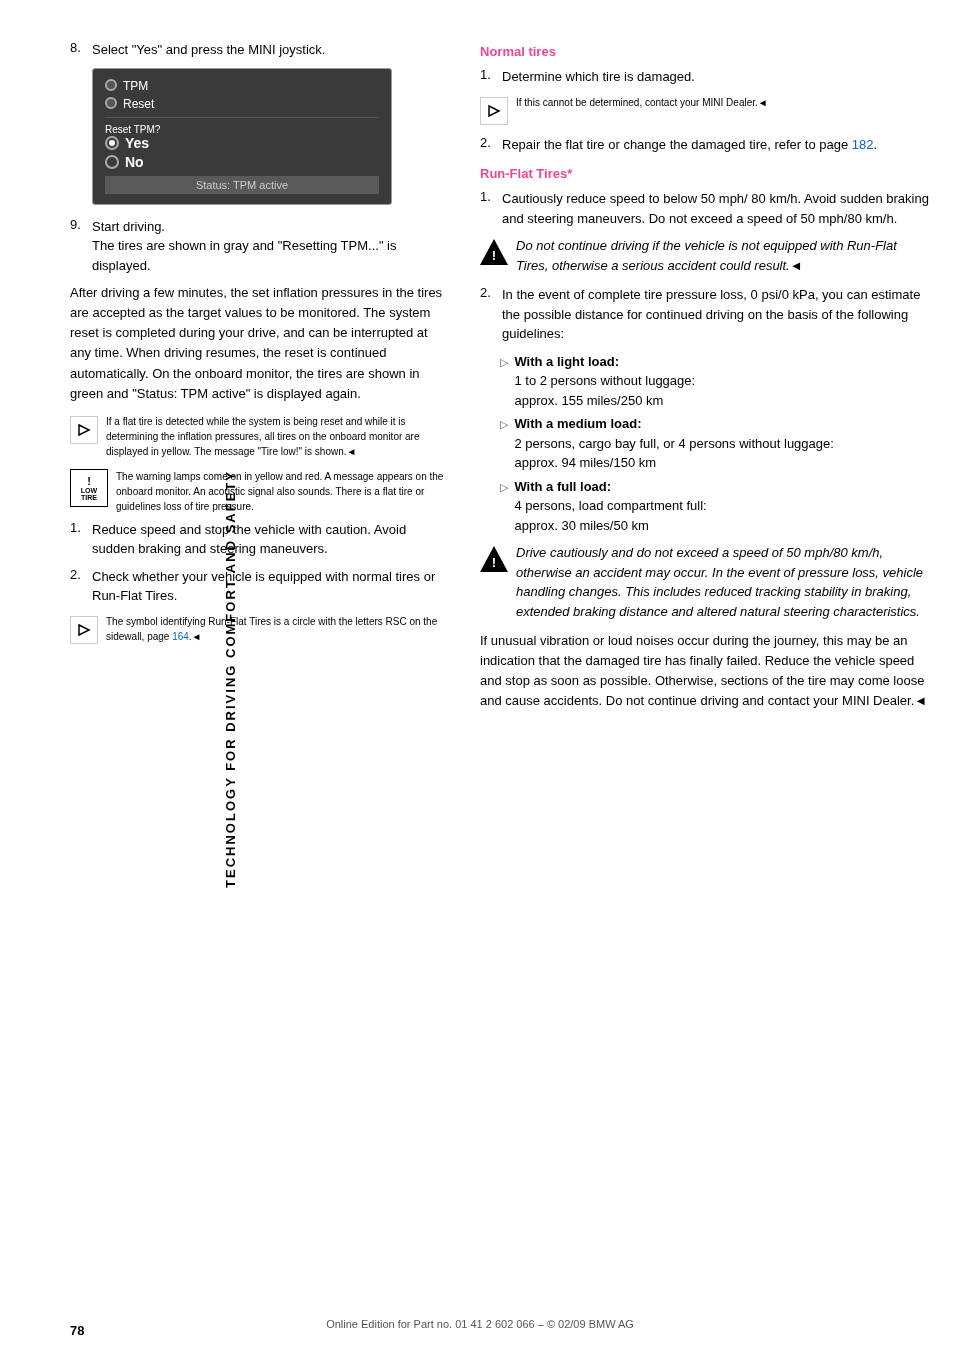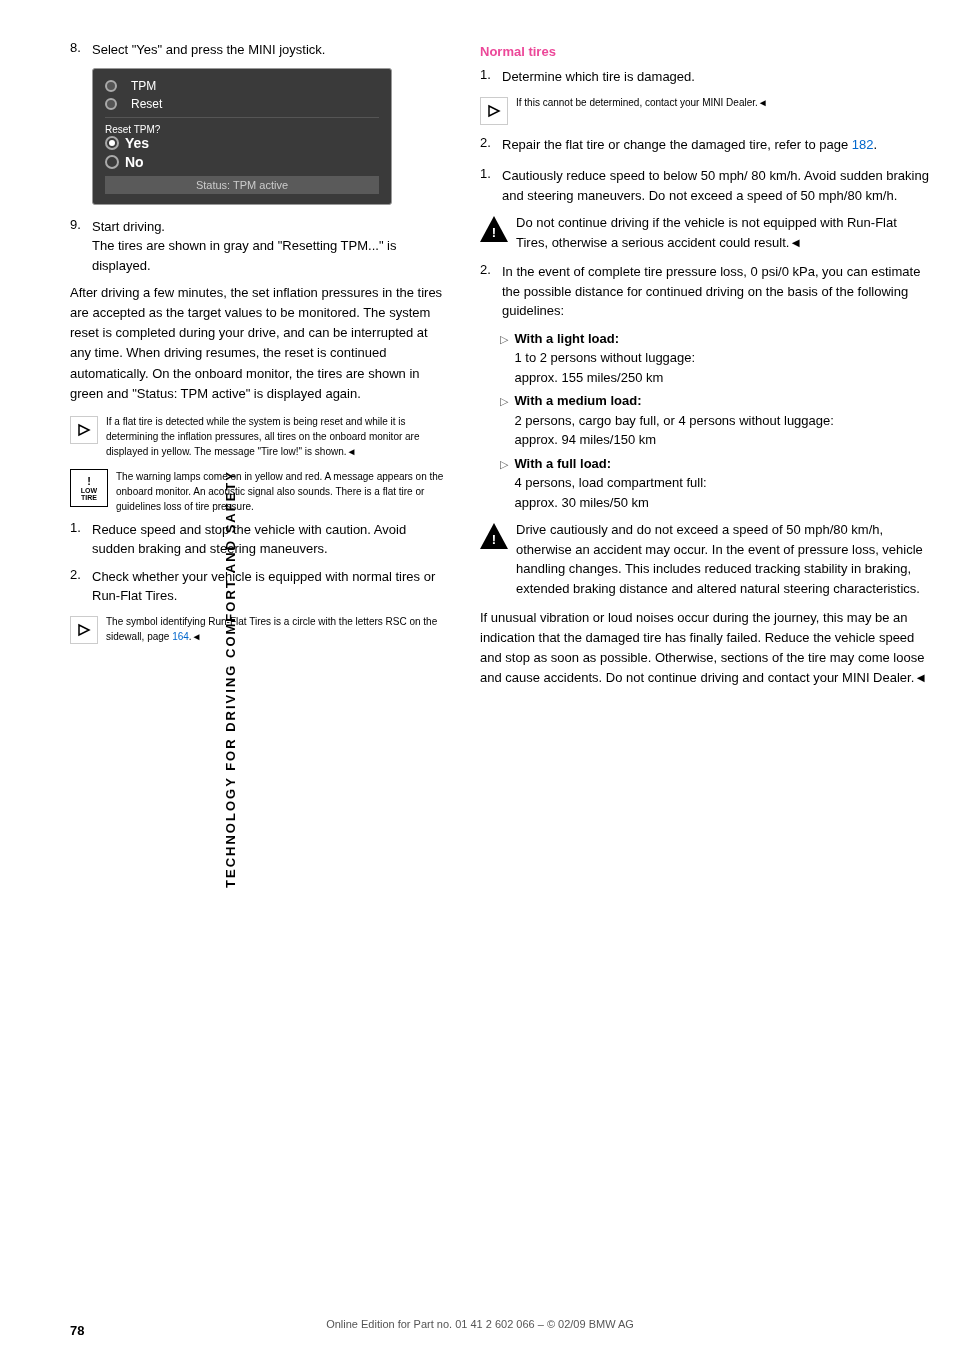--- a/index.html
+++ b/index.html
@@ -79,22 +79,22 @@
       padding: 10px 12px;
       color: #fff;
     }
 
     .screen-top-items {
       margin-bottom: 6px;
     }
 
     .screen-item {
       display: flex;
-      align-items: center;
-      gap: 14px;
+      align-items: flex-start;
+      gap: 6px;
       font-size: 12px;
       margin-bottom: 4px;
     }
 
     .radio-circle {
       width: 12px;
       height: 12px;
       border: 2px solid #aaa;
       border-radius: 50%;
       background: #555;
@@ -195,20 +195,21 @@
       display: flex;
       align-items: center;
       justify-content: center;
       margin-top: 2px;
     }
 
     .warning-text {
       font-size: 13px;
       line-height: 1.5;
       flex: 1;
+      font-style: italic;
     }
 
     
     .section-heading {
       color: #ec4899;
       font-size: 13px;
       font-weight: bold;
       margin-bottom: 8px;
       margin-top: 4px;
     }
@@ -406,20 +407,21 @@
         <p class="note-text">If this cannot be determined, contact your MINI Dealer.◄</p>
       </div>
 
       <div class="step">
         <span class="step-num">2.</span>
         <span class="step-content">Repair the flat tire or change the damaged tire, refer to page <span class="link-blue">182</span>.</span>
       </div>
 
       <div class="section-gap"></div>
 
+      <div class="section-heading">Run-Flat Tires*</div>
 
       <div class="step">
         <span class="step-num">1.</span>
         <span class="step-content">Cautiously reduce speed to below 50 mph/ 80 km/h. Avoid sudden braking and steering maneuvers. Do not exceed a speed of 50 mph/80 km/h.</span>
       </div>
 
       <div class="warning-box">
         <div class="warning-icon">
           <div style="position:relative; width:28px; height:26px;">
             <div style="width:0;height:0;border-left:14px solid transparent;border-right:14px solid transparent;border-bottom:26px solid #000;position:absolute;top:0;left:0;"></div>

